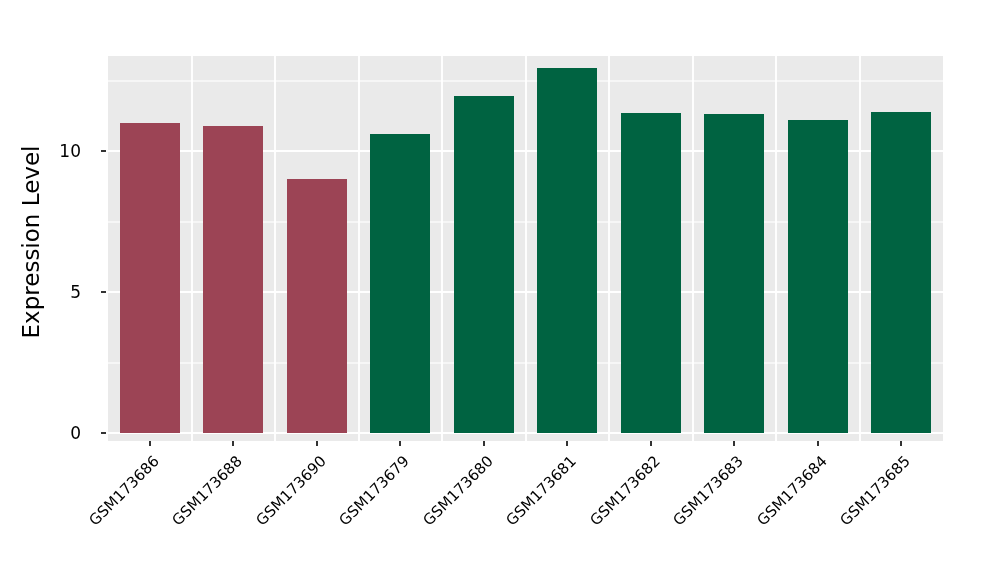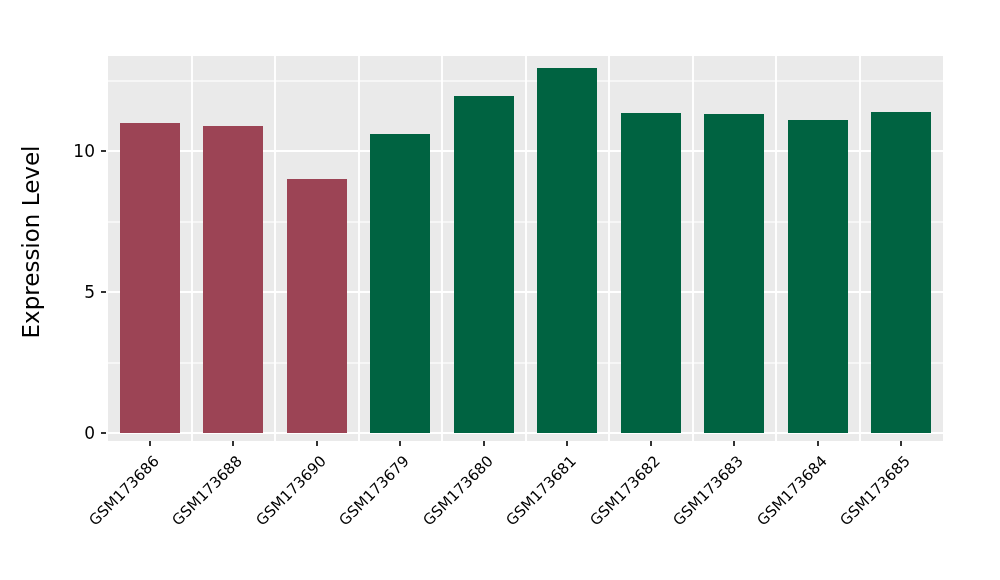--- a/index.html
+++ b/index.html
@@ -76,21 +76,21 @@
   }
 
   .bar {
     position: absolute;
     bottom: 8px; 
   }
 
   
   .ytick-label {
     position: absolute;
-    right: 4px;
+    right: 18px;
     width: 30px;
     text-align: right;
     font-size: 17px;
     color: #000000;
     line-height: 1;
   }
   #ytick-labels {
     position: absolute;
     left: 63px;
     top: 0;

